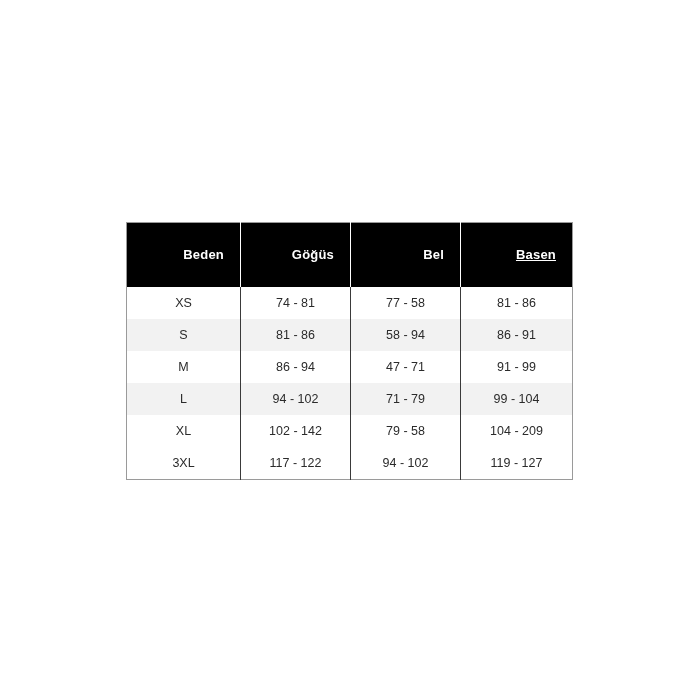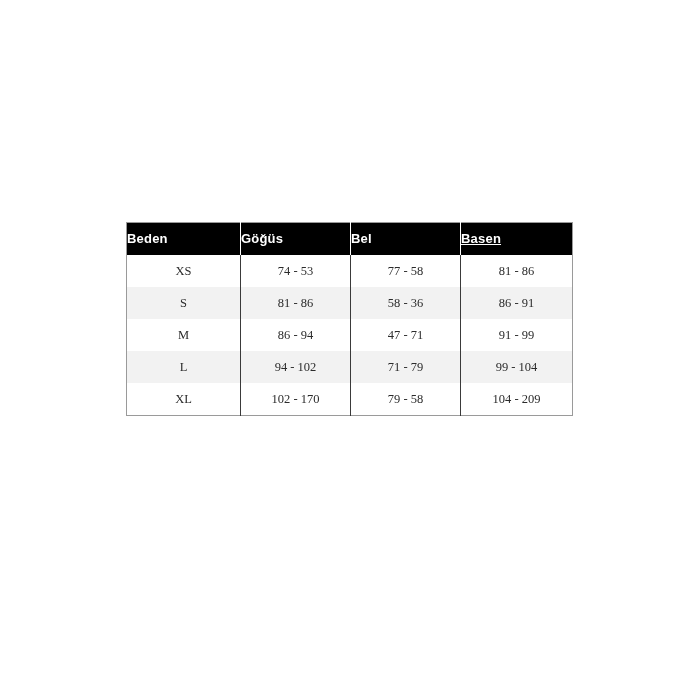--- a/index.html
+++ b/index.html
@@ -39,36 +39,35 @@
   thead tr.header-row {
     background: #000000;
   }
   thead th {
     color: #ffffff;
     font-size: 13px;
     font-weight: bold;
     letter-spacing: 0.2px;
     height: 32px;
     line-height: 32px;
-    padding: 0;
-    text-align: left;
+    padding: 16px;
+    text-align: right;
     vertical-align: middle;
     border-right: 1px solid #ffffff;
     border-bottom: 0;
     box-sizing: border-box;
   }
   thead th:last-child {
     border-right: 0;
     text-decoration: underline;
   }
 
   
   tbody tr {
     height: 32px;
-    font-family: Liberation Serif, serif;
   }
   tbody tr.row-odd  { background: #ffffff; }
   tbody tr.row-even { background: #f2f2f2; }
 
   tbody td {
     color: #2b2b2b;
     font-size: 12.5px;
     font-weight: normal;
     height: 32px;
     line-height: 32px;
@@ -98,43 +97,49 @@
       <tr class="header-row">
         <th>Beden</th>
         <th>Göğüs</th>
         <th>Bel</th>
         <th>Basen</th>
       </tr>
     </thead>
     <tbody>
       <tr class="row-odd">
         <td>XS</td>
-        <td>74 - 53</td>
+        <td>74 - 81</td>
         <td>77 - 58</td>
         <td>81 - 86</td>
       </tr>
       <tr class="row-even">
         <td>S</td>
         <td>81 - 86</td>
-        <td>58 - 36</td>
+        <td>58 - 94</td>
         <td>86 - 91</td>
       </tr>
       <tr class="row-odd">
         <td>M</td>
         <td>86 - 94</td>
         <td>47 - 71</td>
         <td>91 - 99</td>
       </tr>
       <tr class="row-even">
         <td>L</td>
         <td>94 - 102</td>
         <td>71 - 79</td>
         <td>99 - 104</td>
       </tr>
       <tr class="row-odd">
         <td>XL</td>
-        <td>102 - 170</td>
+        <td>102 - 142</td>
         <td>79 - 58</td>
         <td>104 - 209</td>
+      </tr>
+      <tr class="row-odd">
+        <td>3XL</td>
+        <td>117 - 122</td>
+        <td>94 - 102</td>
+        <td>119 - 127</td>
       </tr>
     </tbody>
   </table>
 </div>
 
 </body></html>

